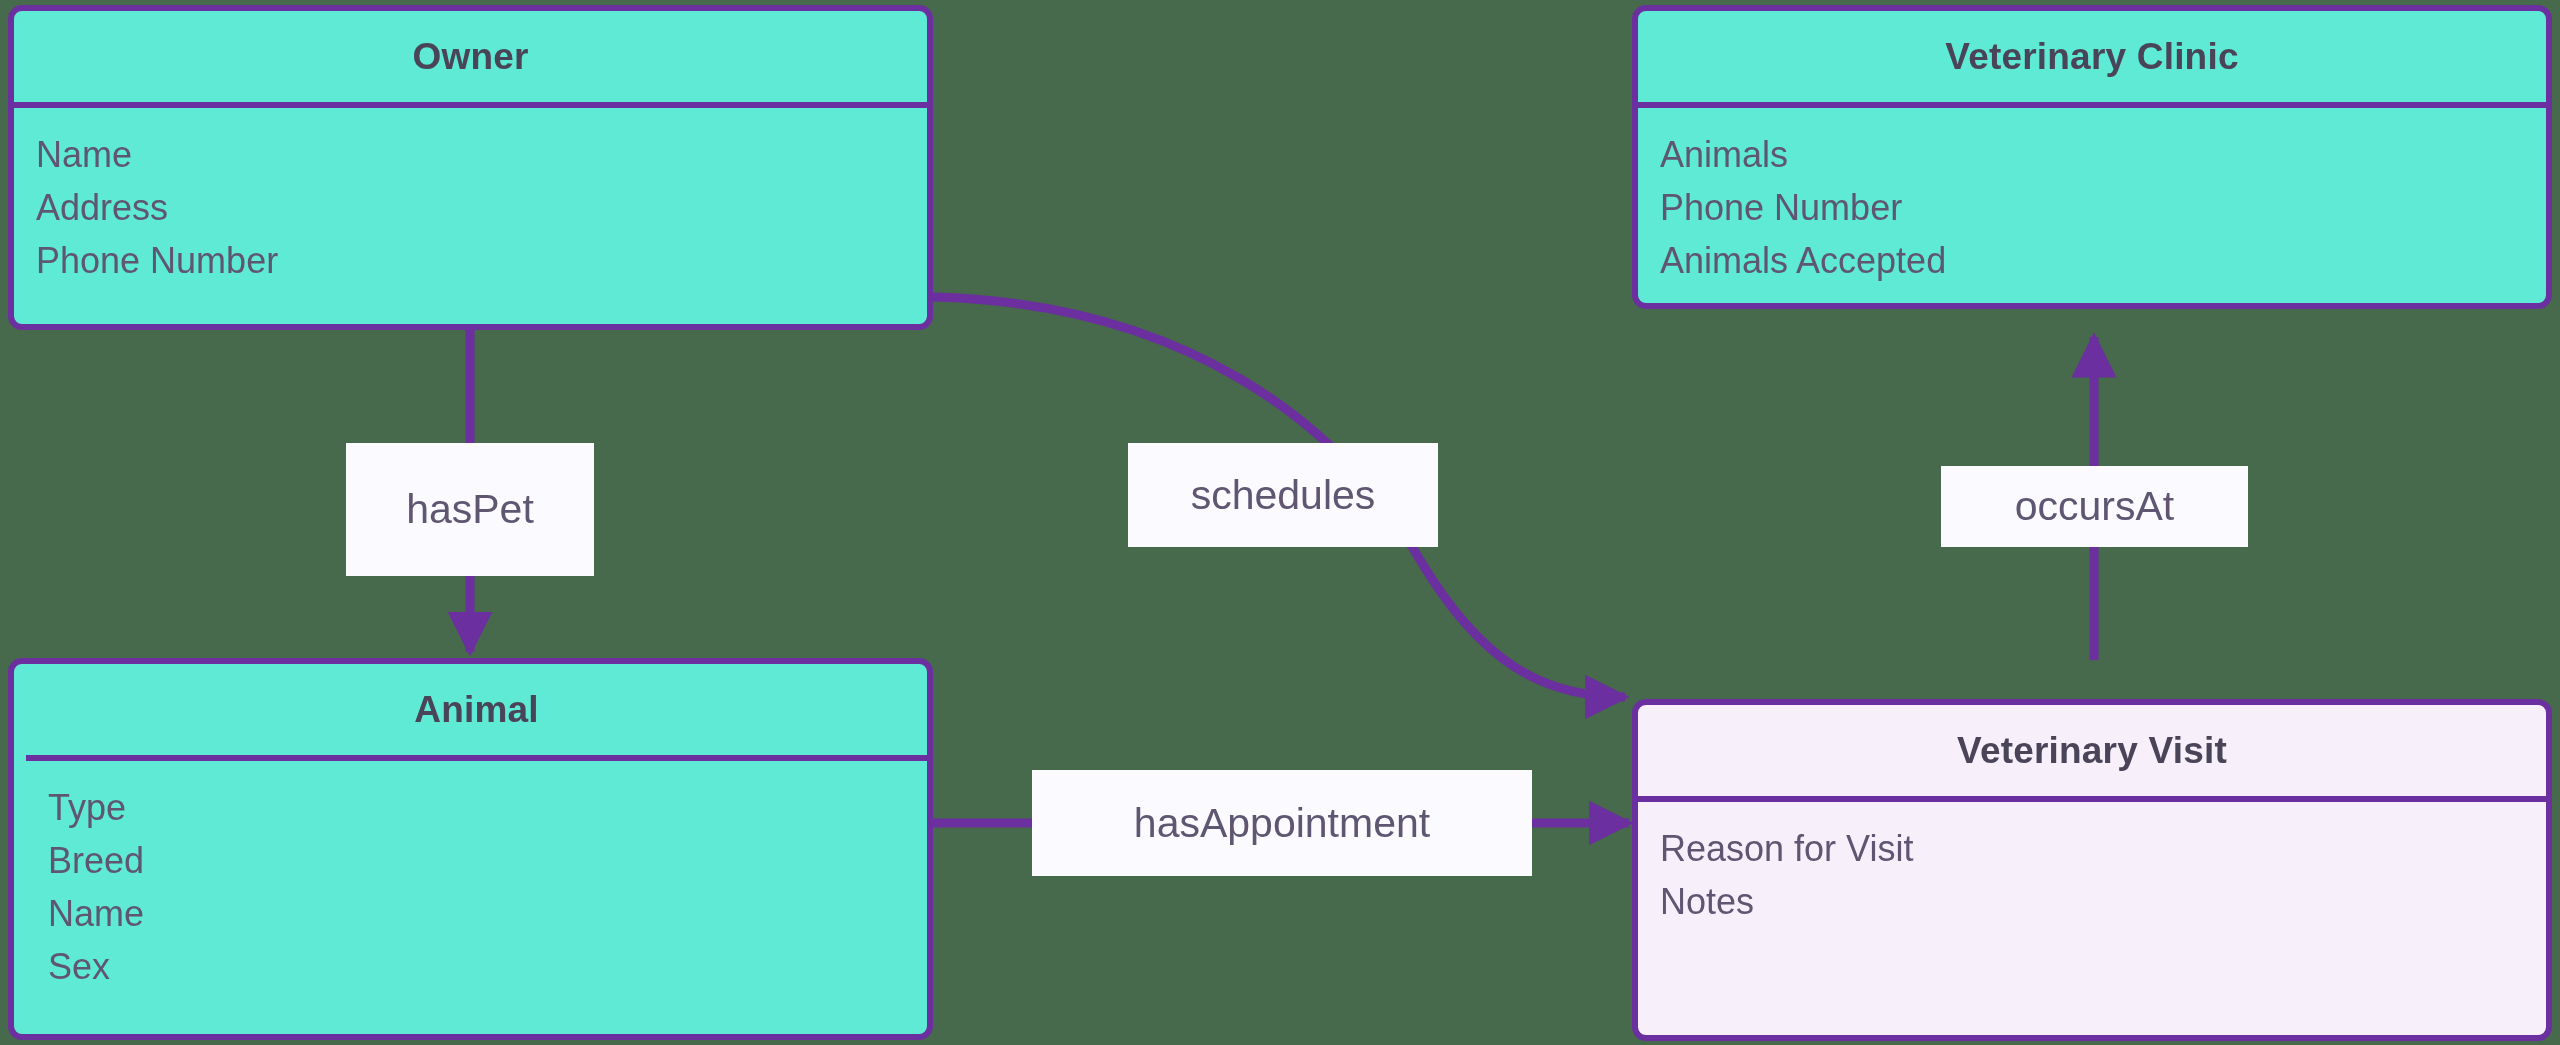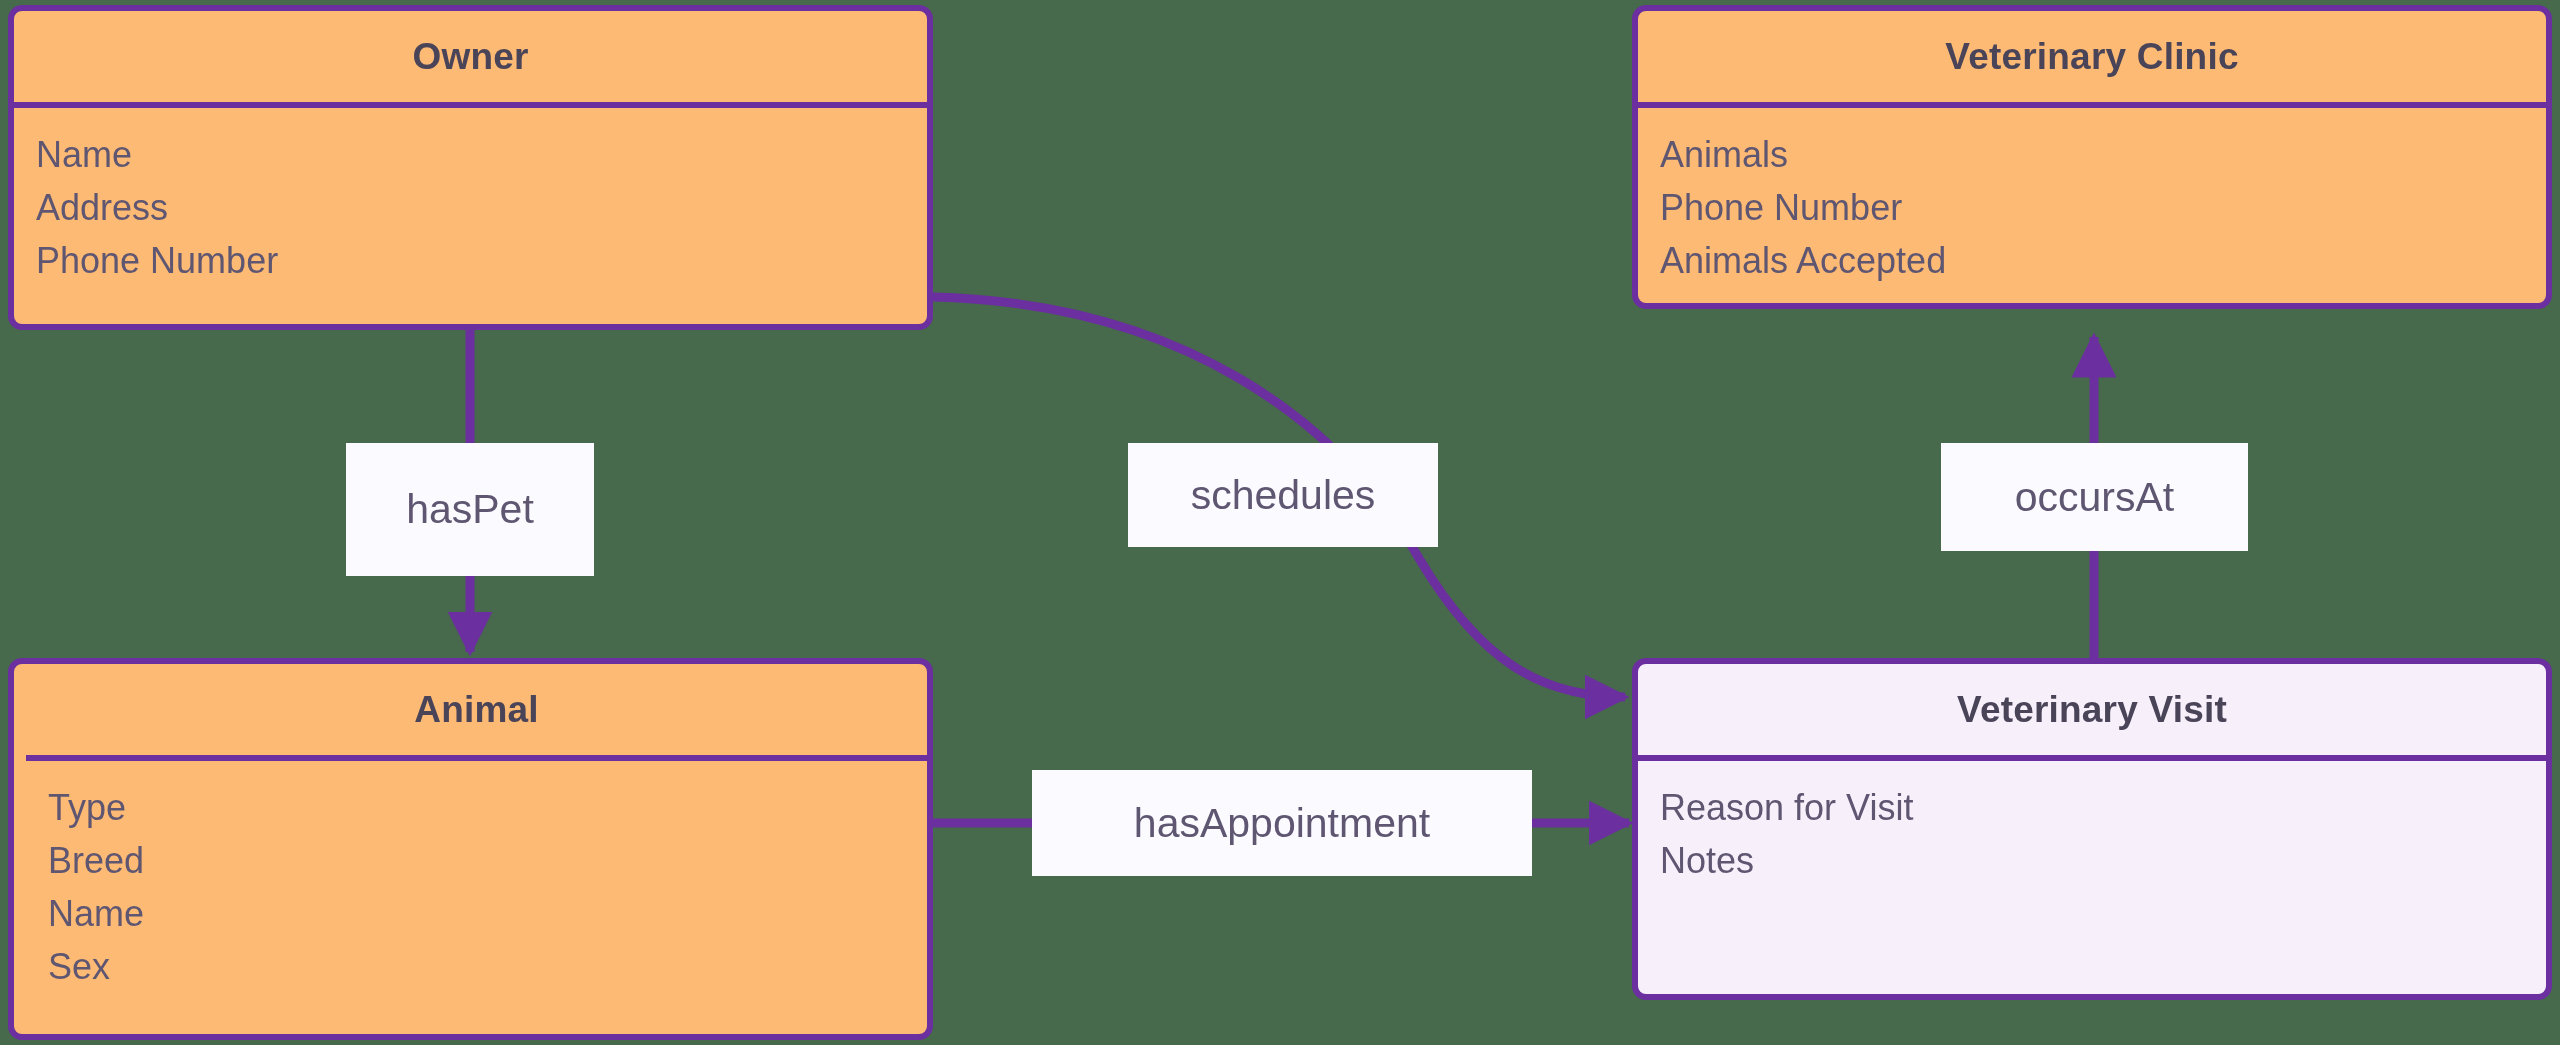--- a/index.html
+++ b/index.html
@@ -14,25 +14,26 @@
     overflow: hidden;
     font-family: "Liberation Sans", sans-serif;
   }
 
   
   .entity {
     position: absolute;
     box-sizing: border-box;
     border: 6px solid #6b2fa0;
     border-radius: 14px;
-    background: #fdba74;
+    background: #5eead4;
     overflow: hidden;
   }
   .entity.accent {
     background: #f7f0fb;
+    margin-top: 41px;
   }
   .entity-header {
     box-sizing: border-box;
     height: 97px;
     display: flex;
     align-items: center;
     justify-content: center;
     border-bottom: 6px solid #6b2fa0;
   }
   .entity-title {
@@ -144,21 +145,21 @@
   </div>
 
   <div class="rel-label" style="left:346px; top:443px; width:248px; height:133px;">
     <span>hasPet</span>
   </div>
 
   <div class="rel-label" style="left:1128px; top:443px; width:310px; height:104px;">
     <span>schedules</span>
   </div>
 
-  <div class="rel-label" style="left:1941px; top:443px; width:307px; height:108px;">
+  <div class="rel-label" style="left:1941px; top:466px; width:307px; height:81px;">
     <span>occursAt</span>
   </div>
 
   <div class="rel-label" style="left:1032px; top:770px; width:500px; height:106px;">
     <span>hasAppointment</span>
   </div>
 
 </div>
 
 </body></html>

